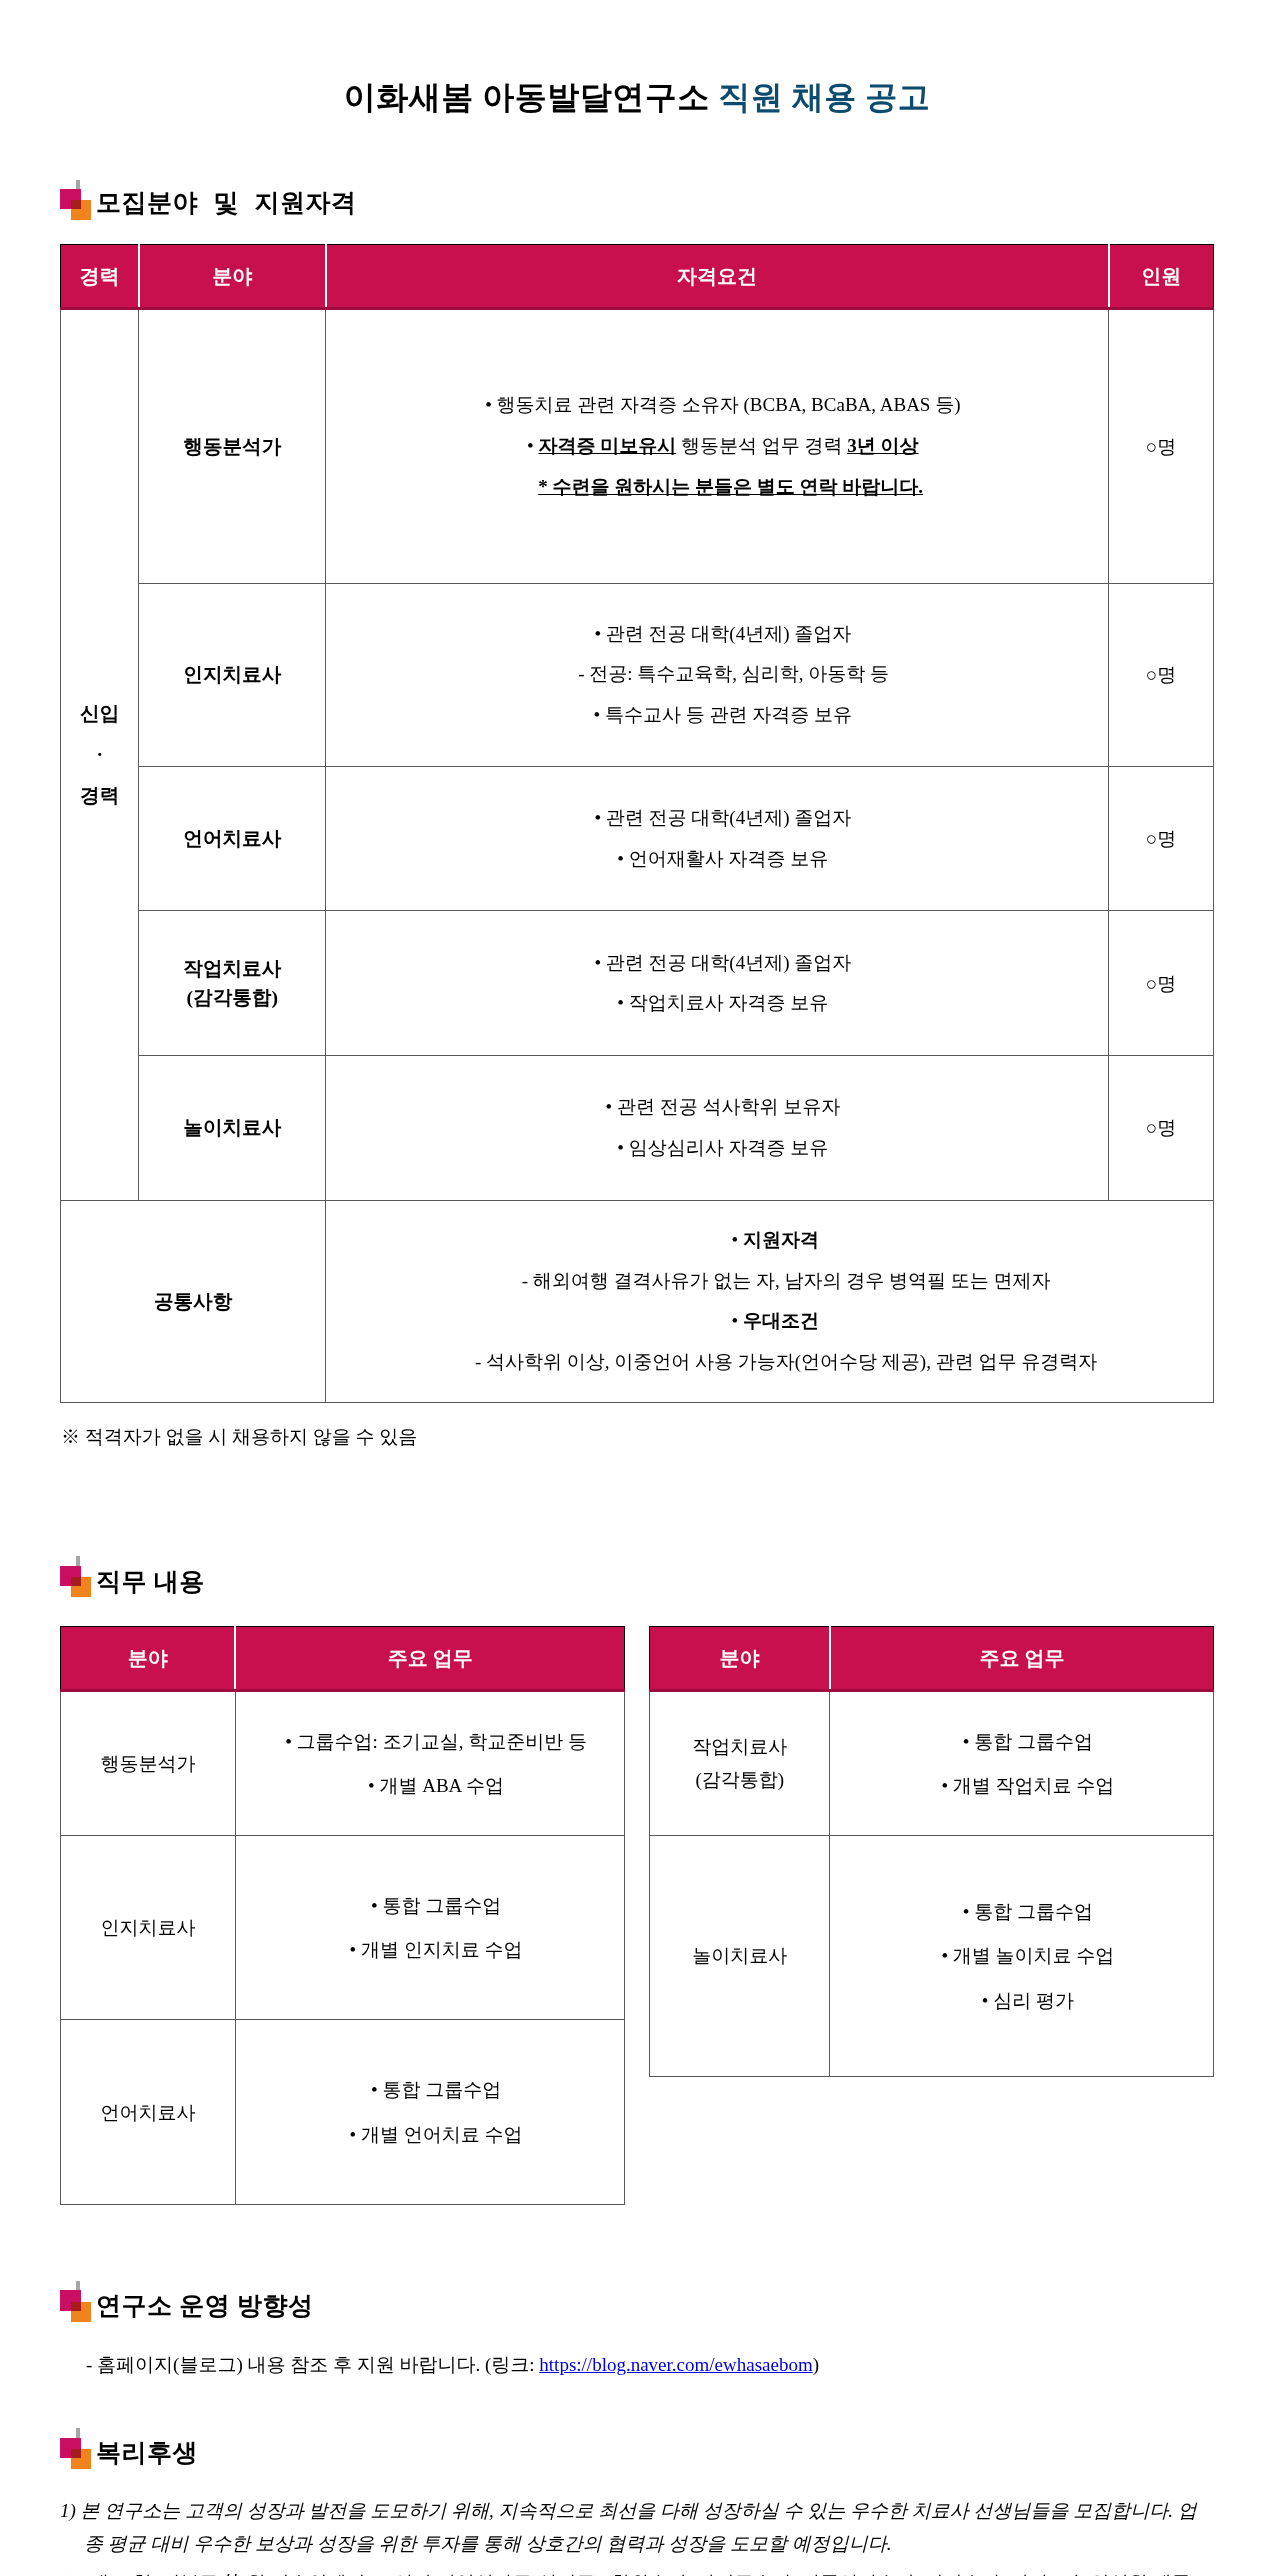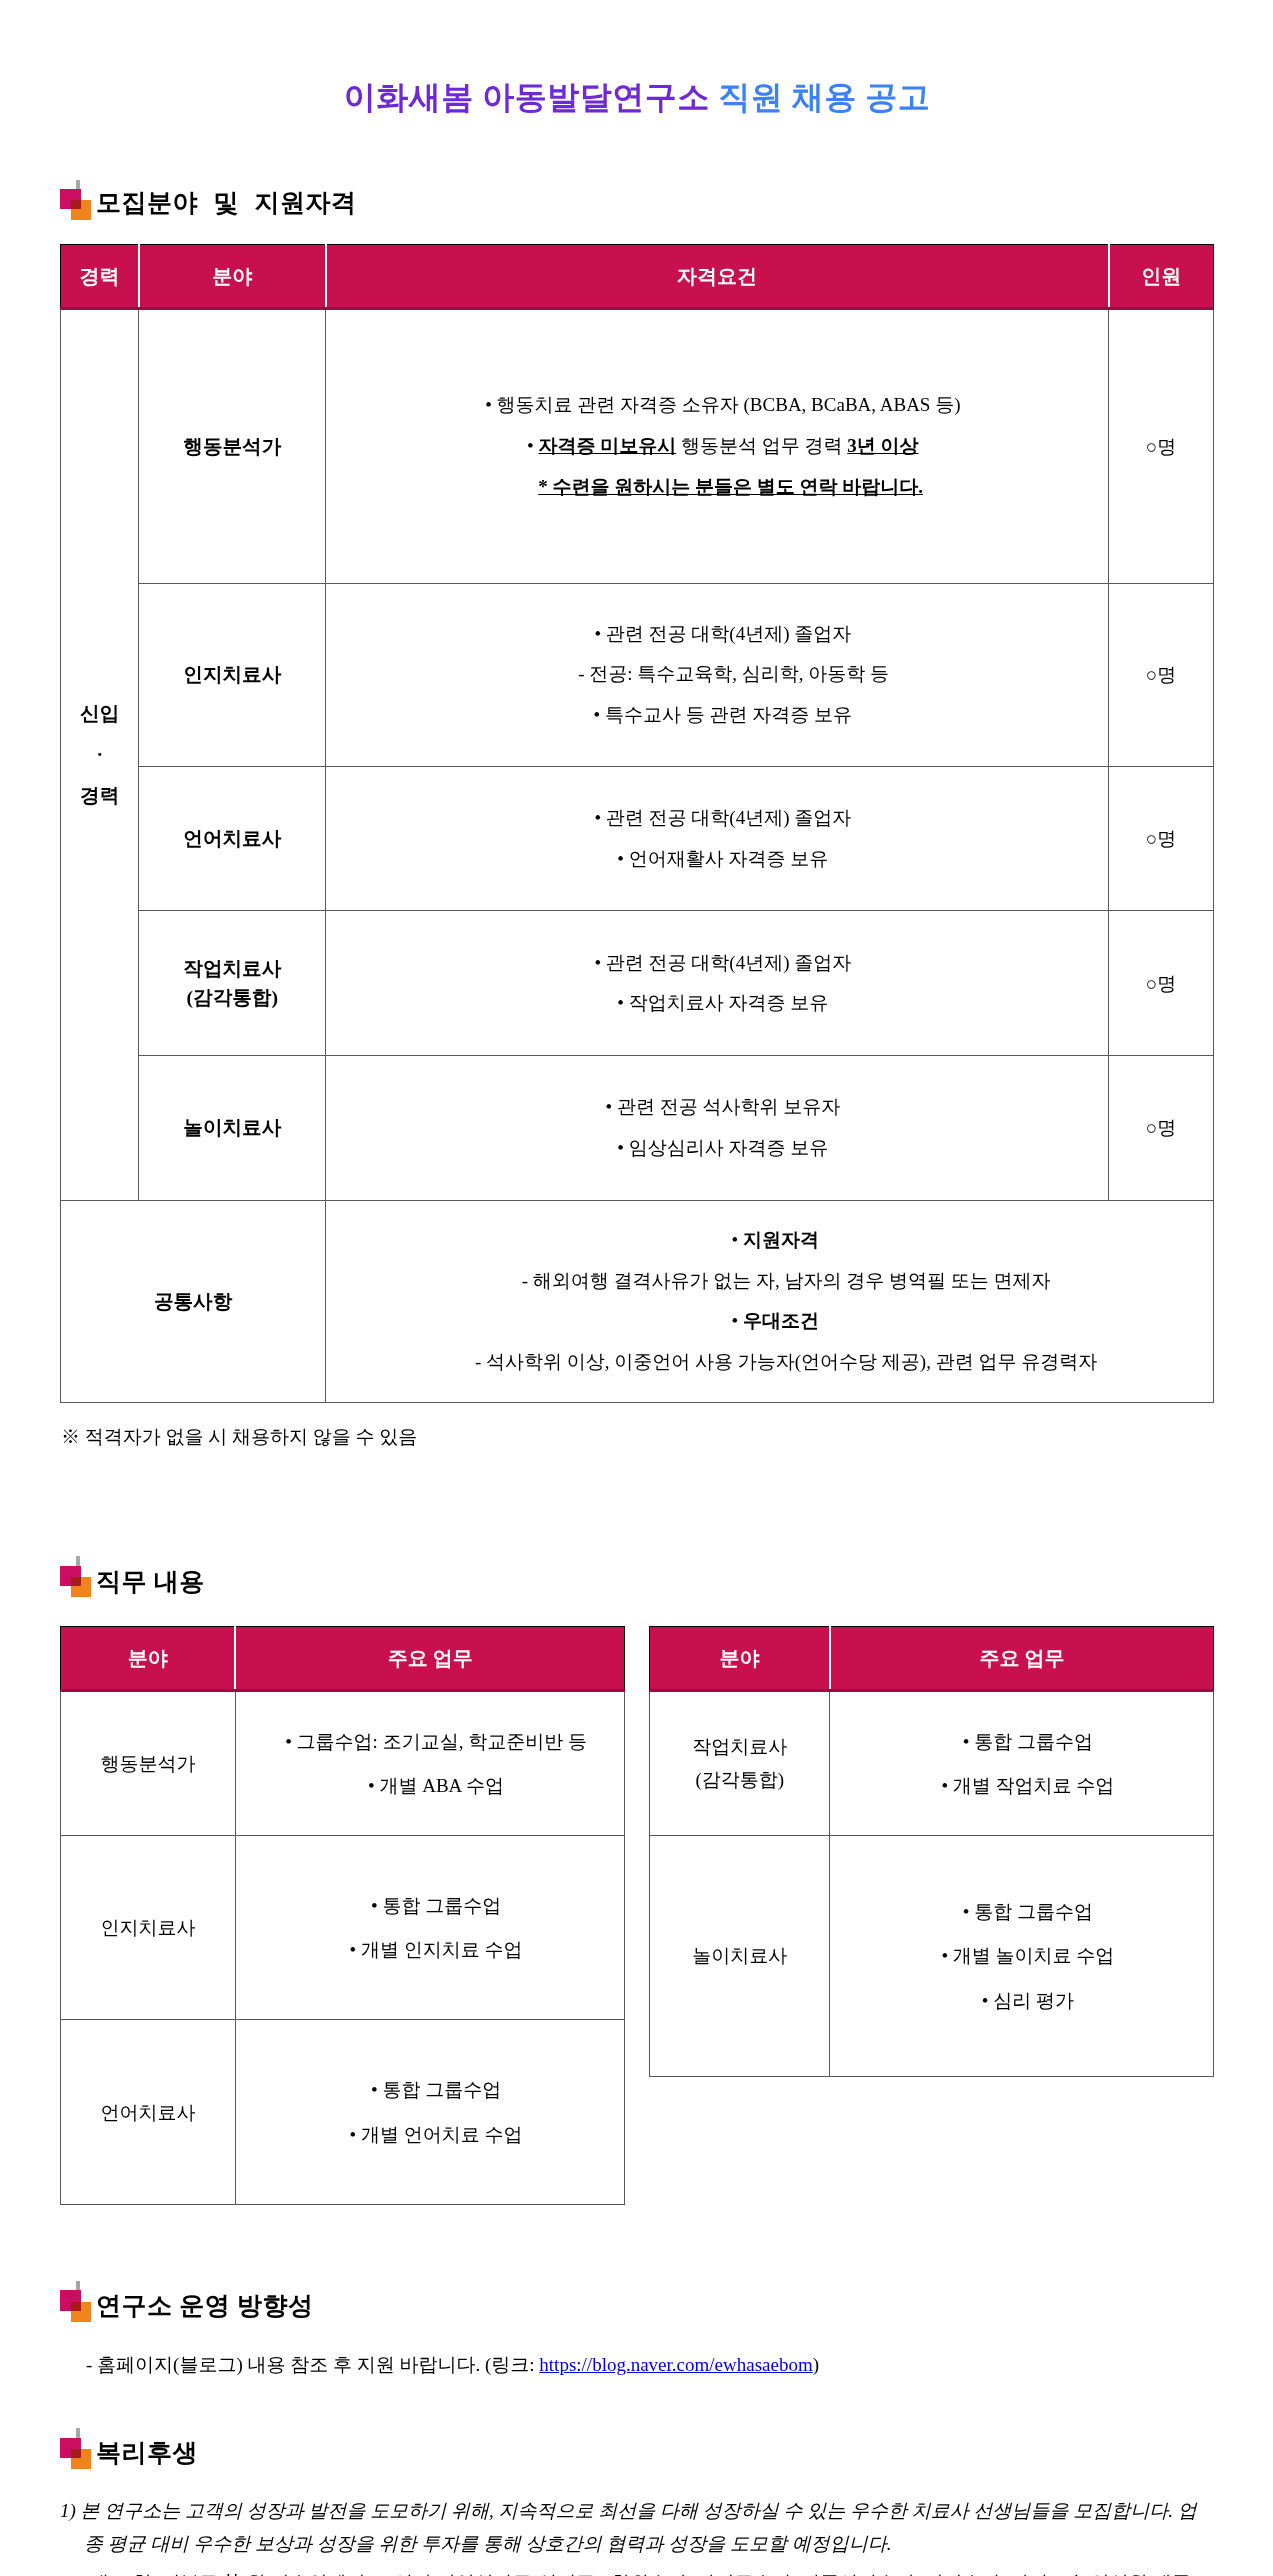--- a/index.html
+++ b/index.html
@@ -1,22 +1,22 @@
 <!DOCTYPE html>
 <html style="font-size:8.2px"><head>
 <meta charset="utf-8">
 <style>
   html,body{margin:0;padding:0;background:#ffffff;}
   body{width:1273px;font-family:"Liberation Serif","DejaVu Serif",serif;color:#000;font-size:19px;line-height:1.75;}
   .page{padding:77px 60px 31px 60px;width:1154px;}
 
   
   .title{text-align:center;font-size:32px;font-weight:bold;letter-spacing:0.5px;margin:0 0 61px 0;line-height:1.3;}
-  .title .brand{color:#6d28d9;}
-  .title .rest{color:#3b82f6;text-align:right;}
+  .title .brand{color:#000000;}
+  .title .rest{color:#0c4a6e;text-align:right;}
 
   
   .sec-head{display:flex;align-items:center;margin:0 0 0 0;}
   .sec-head .txt{font-size:25px;font-weight:bold;letter-spacing:0.5px;line-height:1.2;margin-left:3.1px;padding-top:7.2px;}
   .sec-icon{position:relative;width:33px;height:43px;flex:0 0 auto;}
   .sec-icon .bar{position:absolute;left:15.5px;top:0;width:4.6px;height:13.4px;background:#A6A6A6;}
   .sec-icon .sq1{position:absolute;left:0;top:9.3px;width:20.6px;height:20.6px;background:#CC0E62;}
   .sec-icon .sq2{position:absolute;left:11.3px;top:20.6px;width:20px;height:20px;background:#F0831C;}
   .sec-icon .ov{position:absolute;left:11.3px;top:20.6px;width:9.3px;height:9.3px;background:#A61B1B;}
 

